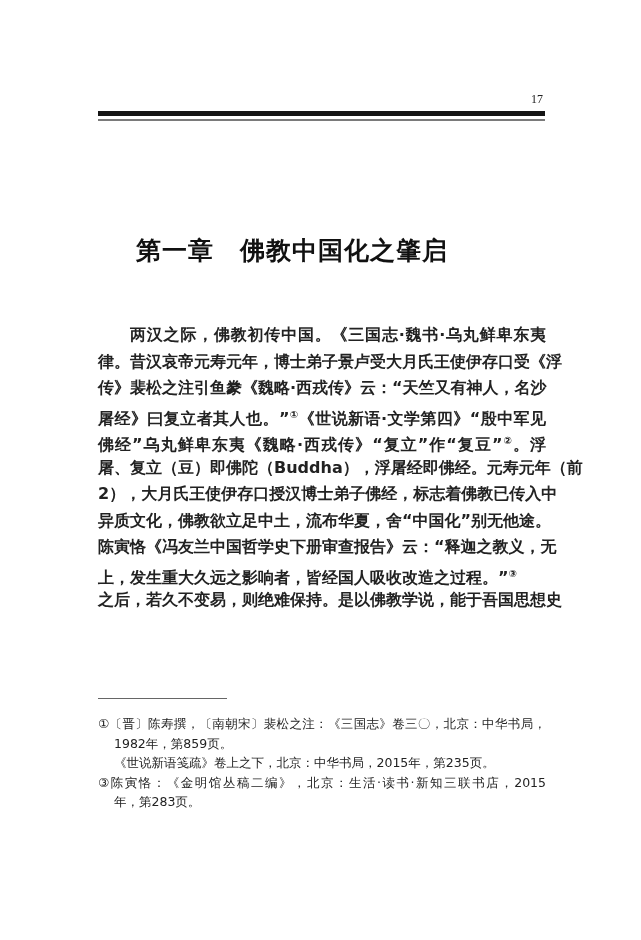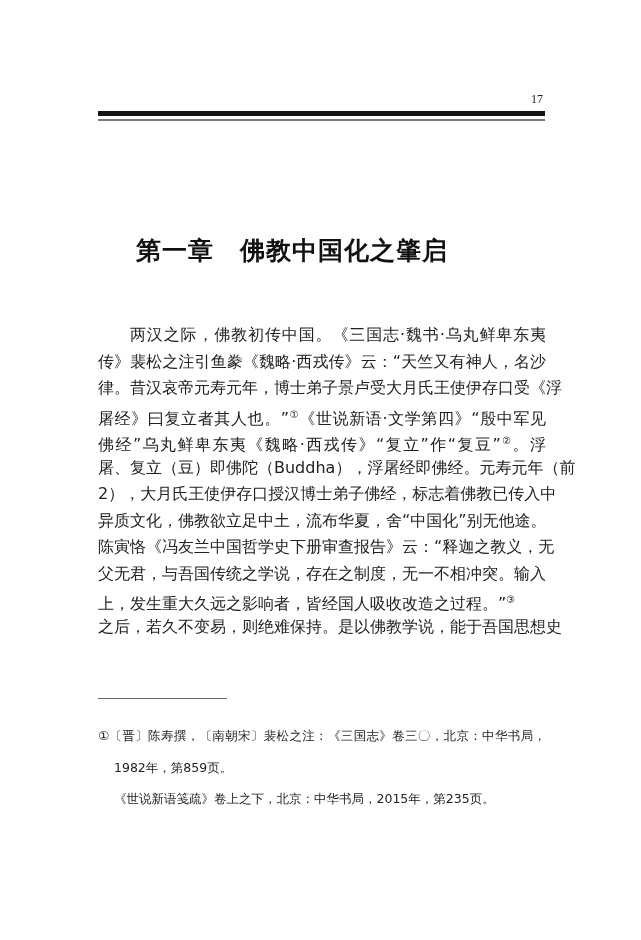--- a/index.html
+++ b/index.html
@@ -50,20 +50,21 @@
       font-size: 25px;
       letter-spacing: 1px;
       color: #111;
     }
     .chapter-title .num { margin-right: 26px; }
     .body-text {
       position: absolute;
       top: 322px;
       left: 98px;
       width: 448px;
+      font-weight: bold;
     }
     .body-line {
       height: 26.5px;
       line-height: 26.5px;
       font-size: 16px;
       white-space: nowrap;
       text-align: justify;
       text-align-last: justify;
       color: #222;
       font-family: "DejaVu Sans", sans-serif;
@@ -88,21 +89,20 @@
       left: 98px;
       width: 448px;
       font-family: "DejaVu Sans", sans-serif;
       font-size: 12.5px;
       color: #222;
     }
     .fn-line {
       height: 19.5px;
       line-height: 19.5px;
       white-space: nowrap;
-      margin-top: 12px;
     }
     .fn-line.full {
       text-align: justify;
       text-align-last: justify;
     }
     .fn-line.cont { padding-left: 16px; }
   </style>
 </head>
 <body>
 
@@ -110,37 +110,40 @@
   <div class="page-number">17</div>
   <div class="header-rule-thick"></div>
   <div class="header-rule-thin"></div>
 
   <div class="chapter-title">
     <span class="num">第一章</span><span>佛教中国化之肇启</span>
   </div>
 
   <div class="body-text">
     <div class="body-line first">两汉之际，佛教初传中国。《三国志·魏书·乌丸鲜卑东夷</div>
+    <div class="body-line">律。昔汉哀帝元寿元年，博士弟子景卢受大月氏王使伊存口受《浮</div>
     <div class="body-line">传》裴松之注引鱼豢《魏略·西戎传》云：“天竺又有神人，名沙</div>
-    <div class="body-line">律。昔汉哀帝元寿元年，博士弟子景卢受大月氏王使伊存口受《浮</div>
     <div class="body-line"><span>屠经》曰复立者其人也。”</span><span class="sup">①</span><span>《世说新语·文学第四》“殷中军见</span></div>
     <div class="body-line"><span>佛经”乌丸鲜卑东夷《魏略·西戎传》“复立”作“复豆”</span><span class="sup">②</span><span>。浮</span></div>
     <div class="body-line">屠、复立（豆）即佛陀（Buddha），浮屠经即佛经。元寿元年（前</div>
     <div class="body-line">2），大月氏王使伊存口授汉博士弟子佛经，标志着佛教已传入中</div>
     <div class="body-line">异质文化，佛教欲立足中土，流布华夏，舍“中国化”别无他途。</div>
     <div class="body-line">陈寅恪《冯友兰中国哲学史下册审查报告》云：“释迦之教义，无</div>
-    <div class="body-line">父无君，与吾国传统之学说，存在之制度，无一不相冲突。输入</div>
     <div class="body-line last"><span>上，发生重大久远之影响者，皆经国人吸收改造之过程。”</span><span class="sup">③</span></div>
     <div class="body-line">之后，若久不变易，则绝难保持。是以佛教学说，能于吾国思想史</div>
   </div>
 
   <div class="footnote-rule"></div>
 
   <div class="footnotes">
     <div>
       <div class="fn-line full">①〔晋〕陈寿撰，〔南朝宋〕裴松之注：《三国志》卷三〇，北京：中华书局，</div>
       <div class="fn-line cont">1982年，第859页。</div>
     </div>
     <div>
       <div class="fn-line cont">《世说新语笺疏》卷上之下，北京：中华书局，2015年，第235页。</div>
     </div>
+    <div>
+      <div class="fn-line full">③陈寅恪：《金明馆丛稿二编》，北京：生活·读书·新知三联书店，2015</div>
+      <div class="fn-line cont">年，第283页。</div>
+    </div>
   </div>
 </div>
 
 </body></html>

